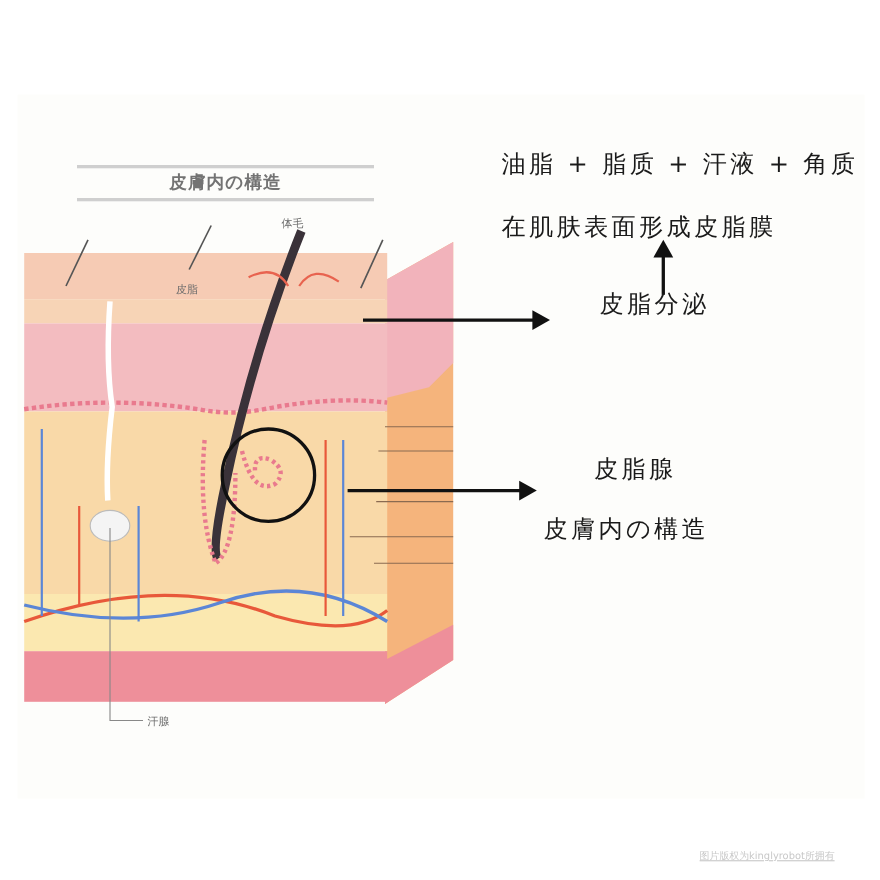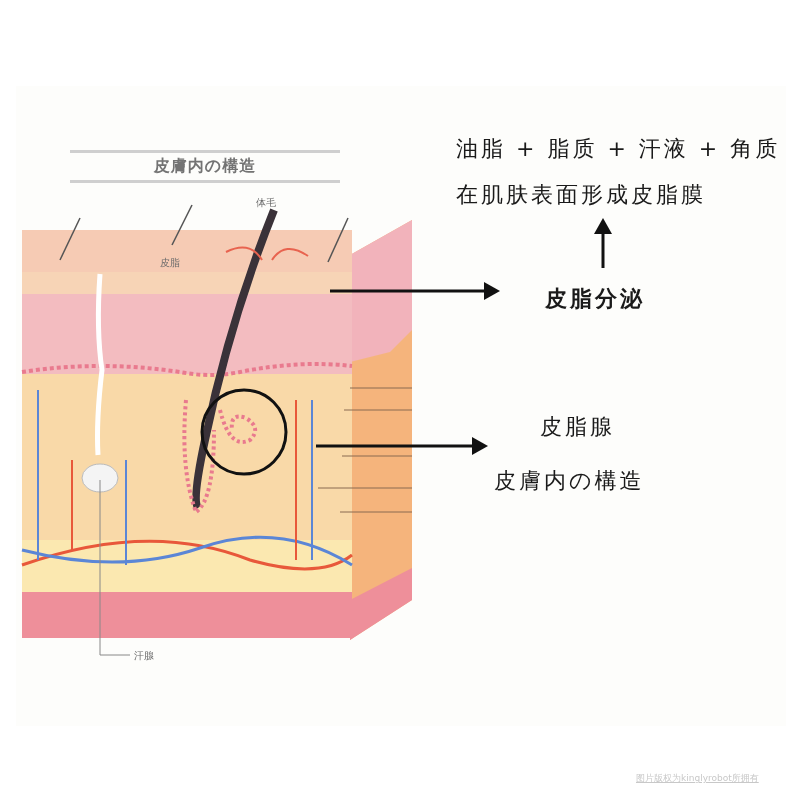--- a/index.html
+++ b/index.html
@@ -85,18 +85,18 @@
   <div class="rule top"></div>
   <div class="title-text">皮膚内の構造</div>
   <div class="rule bot"></div>
 </div>
 
 <div class="small-label" style="left:256px; top:196px;">体毛</div>
 <div class="small-label" style="left:160px; top:256px;">皮脂</div>
 <div class="small-label" style="left:134px; top:649px;">汗腺</div>
 
 <div class="big-label" style="left:442px; top:134px;margin-left:14px;">油脂 + 脂质 + 汗液 + 角质</div>
-<div class="big-label" style="left:456px; top:180px;">在肌肤表面形成皮脂膜</div>
-<div class="big-label" style="left:545px; top:284px;font-weight:bold;">皮脂分泌</div>
+<div class="big-label" style="left:456px; top:192px;">在肌肤表面形成皮脂膜</div>
+<div class="big-label" style="left:545px; top:262px;">皮脂分泌</div>
 <div class="big-label" style="left:540px; top:412px;">皮脂腺</div>
 <div class="big-label" style="left:494px; top:466px;">皮膚内の構造</div>
 
 <div class="small-label" style="left:636px; top:772px; color:#c8c8c8; font-size:9px;text-decoration:underline;">图片版权为kinglyrobot所拥有</div>
 
 </body></html>

